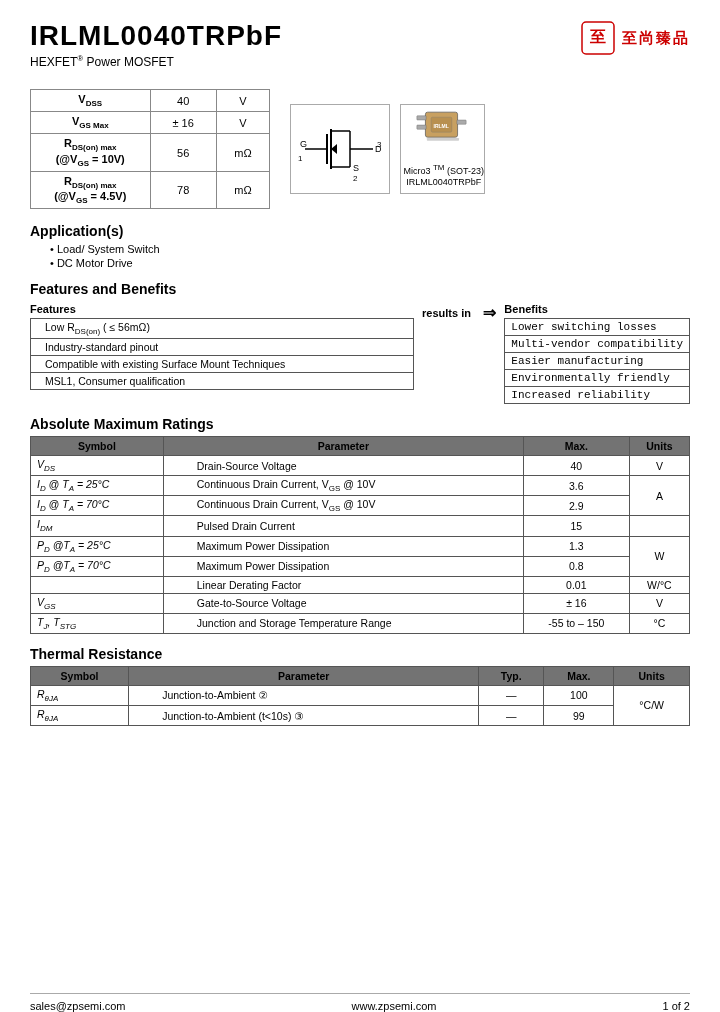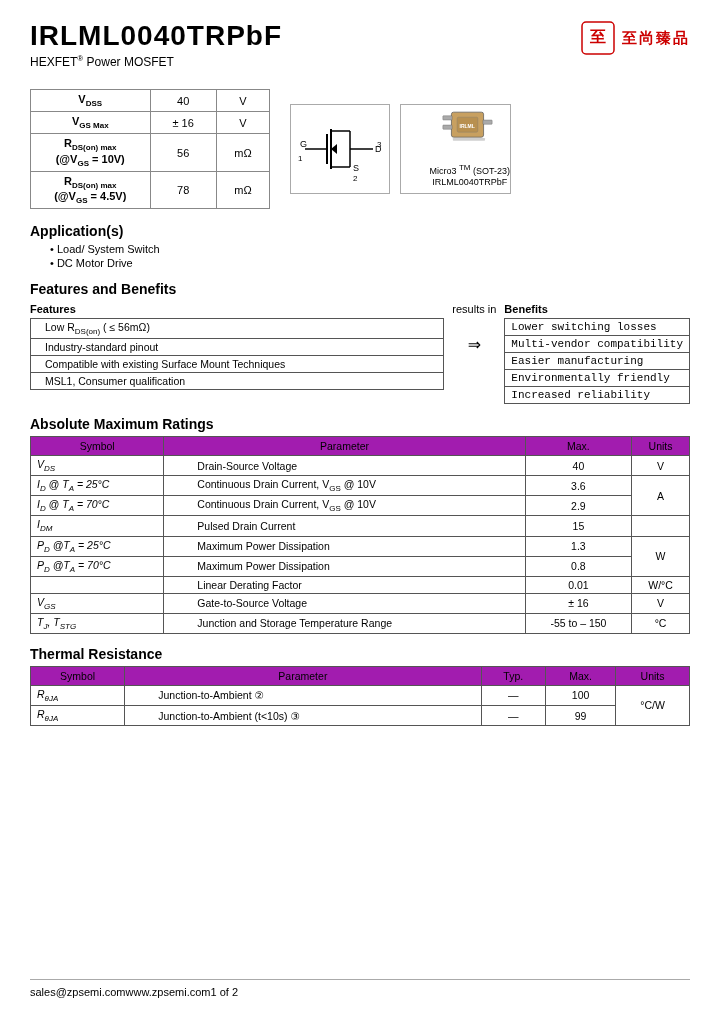--- a/index.html
+++ b/index.html
@@ -94,21 +94,21 @@
       border: 1px solid #aaa;
       width: 100px;
       height: 90px;
       display: flex;
       align-items: center;
       justify-content: center;
       position: relative;
     }
     .package-photo {
       border: 1px solid #aaa;
-      width: 111px;
+      width: 85px;
       height: 90px;
       display: flex;
       align-items: flex-end;
       justify-content: center;
       padding-bottom: 4px;
       flex-direction: column;
       position: relative;
       overflow: hidden;
     }
     .package-label {
@@ -158,25 +158,26 @@
       font-size: 10.5px;
       width: 100%;
     }
     .features-table td {
       border: 1px solid #555;
       padding: 2px 14px;
     }
     .results-col {
       padding: 0 8px;
       display: flex;
-      flex-direction: column;
+      flex-direction: row;
       align-items: center;
       justify-content: center;
       font-size: 11px;
-      gap: 20px;
+      gap: 12px;
+      font-weight: bold;
     }
     .benefits-table {
       border-collapse: collapse;
       font-size: 11px;
       font-family: Liberation Mono, monospace;
     }
     .benefits-table td {
       border: 1px solid #555;
       padding: 2px 6px;
       white-space: nowrap;
@@ -188,22 +189,22 @@
     }
     .data-table {
       border-collapse: collapse;
       width: 100%;
       font-size: 10.5px;
       margin-top: 4px;
     }
     .data-table th {
       border: 1px solid #555;
       padding: 3px 6px;
-      background: #a21caf;
-      font-weight: normal;
+      background: #737373;
+      font-weight: bold;
       text-align: center;
     }
     .data-table td {
       border: 1px solid #555;
       padding: 2px 6px;
       text-align: center;
       vertical-align: middle;
     }
     .data-table td.left {
       text-align: left;
@@ -211,24 +212,25 @@
     }
     .data-table td.sym {
       font-style: italic;
       text-align: left;
       white-space: nowrap;
     }
 
     
     .footer {
       position: absolute;
-      bottom: 14px;
+      bottom: 0;
       left: 30px;
       right: 30px;
       display: flex;
+      justify-content: space-between;
       font-size: 11px;
       border-top: 1px solid #aaa;
       padding-top: 6px;
     }
 
     
     .mosfet-svg {
       width: 90px;
       height: 80px;
     }

